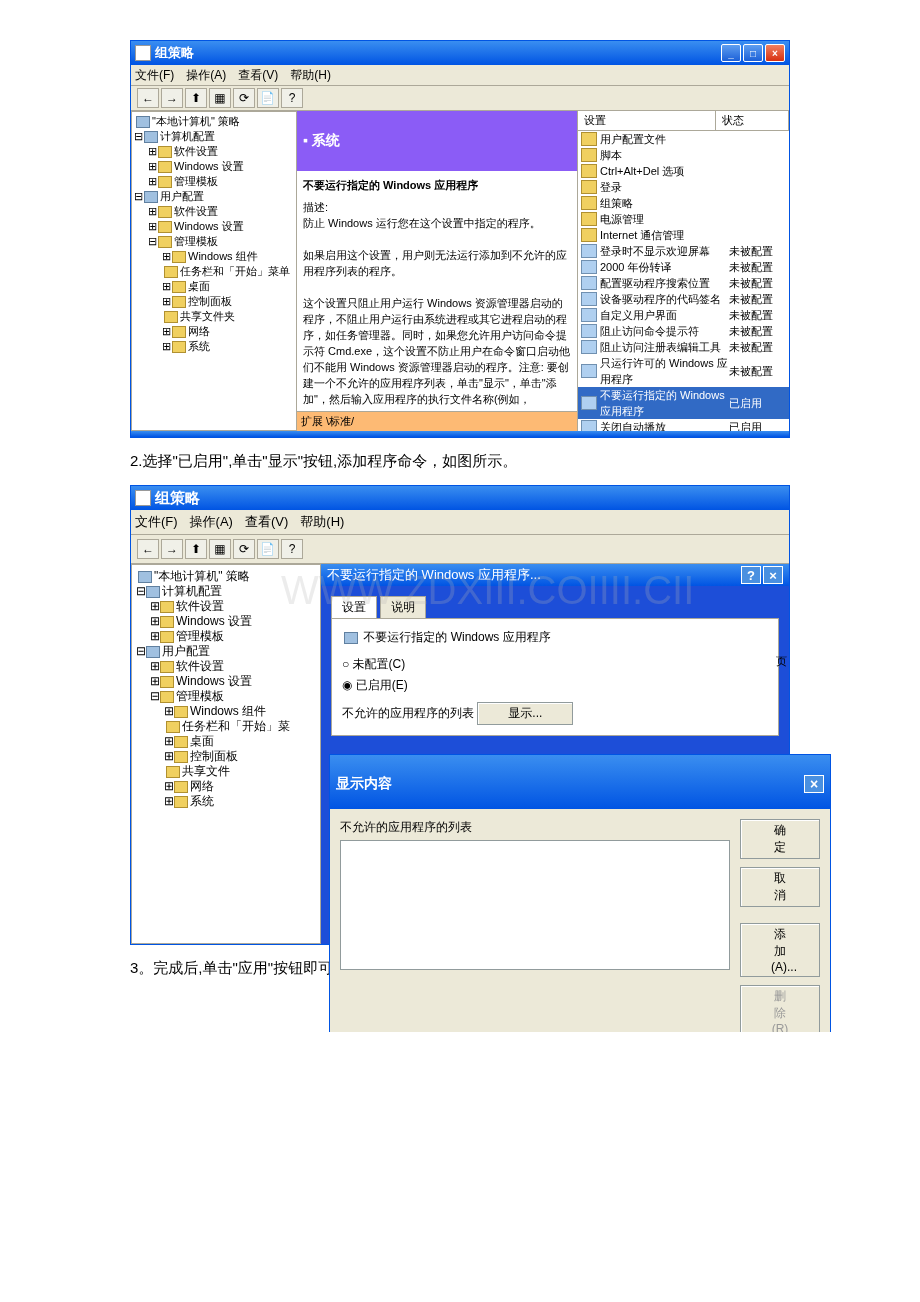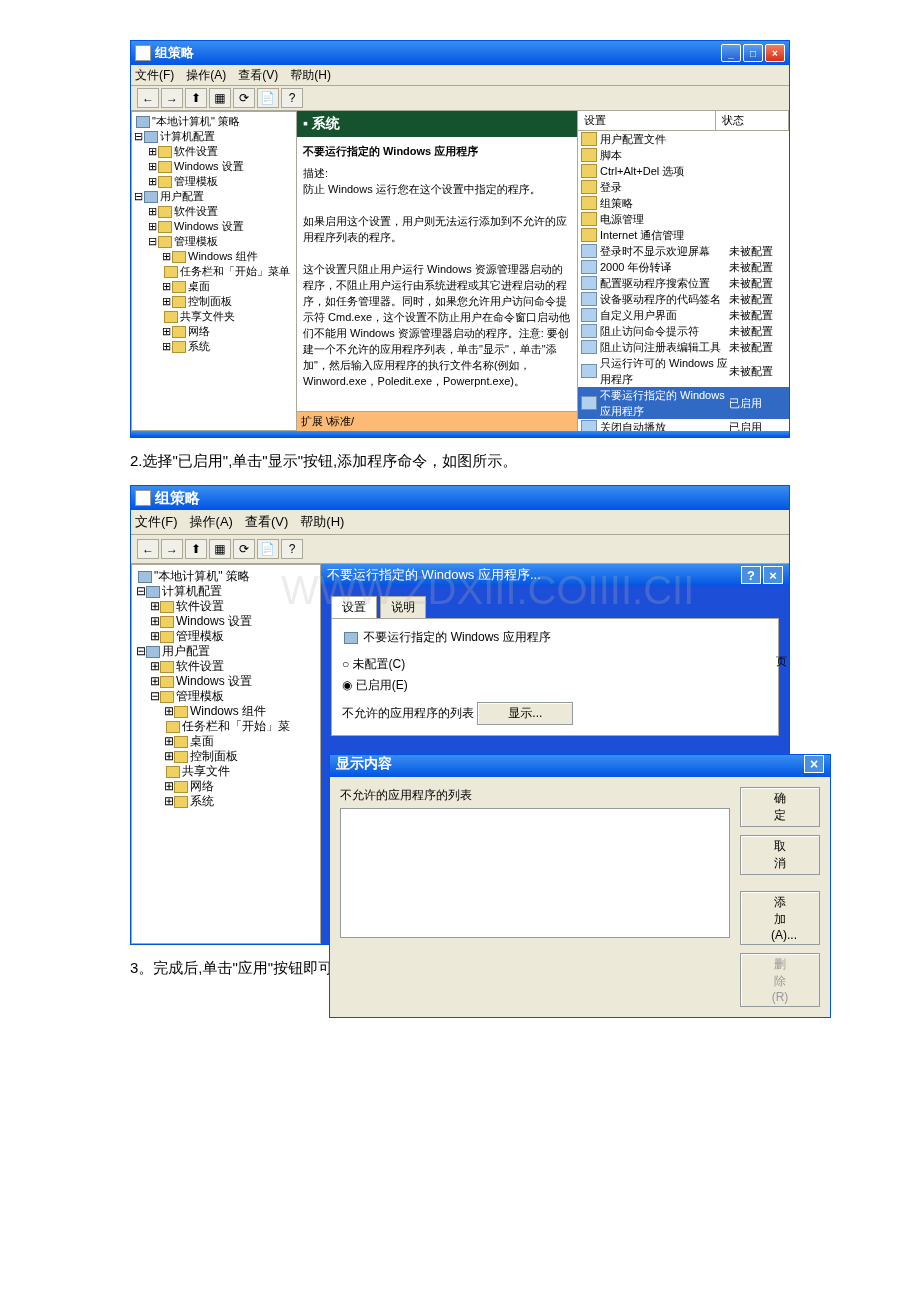--- a/index.html
+++ b/index.html
@@ -15,21 +15,21 @@
 .menubar span{margin-right:12px;cursor:pointer}
 .toolbar{height:24px;background:#ece9d8;display:flex;align-items:center;padding:0 6px;border-bottom:1px solid #aca899}
 .tbtn{width:20px;height:18px;border:1px solid #aca899;margin-right:2px;background:#f0f0e8;display:flex;align-items:center;justify-content:center}
 .main1{display:flex;height:320px}
 .tree{width:160px;background:#fff;border:1px solid #aca899;overflow:auto;font-size:11px;padding:2px}
 .tnode{white-space:nowrap;line-height:15px}
 .ti{display:inline-block;width:8px;text-align:center;color:#000}
 .ficon{display:inline-block;width:12px;height:10px;background:#f0d060;border:1px solid #b09030;margin:0 2px;vertical-align:middle}
 .picon{display:inline-block;width:12px;height:10px;background:#a0c0e0;border:1px solid #6080a0;margin:0 2px;vertical-align:middle}
 .mid{width:280px;border-right:1px solid #aca899;display:flex;flex-direction:column}
-.midhdr{background:#14532d;color:#fff;padding:4px 6px;font-weight:bold;font-size:14px}
+.midhdr{background:#8b5cf6;color:#fff;padding:21px 6px;font-weight:bold;font-size:14px}
 .midbody{padding:6px;font-size:11px;line-height:16px;overflow:auto;flex:1;background:#fff}
 .midtitle{font-weight:bold;margin-bottom:6px}
 .right{flex:1;background:#fff;overflow:auto;position:relative}
 .rhdr{display:flex;border-bottom:1px solid #aca899;font-size:11px}
 .rhdr div{padding:2px 6px;border-right:1px solid #aca899}
 .rlist{font-size:11px}
 .ritem{display:flex;line-height:16px;align-items:center}
 .ritem .ricon{width:14px;height:12px;margin:0 3px;background:#f0d060;border:1px solid #b09030}
 .ritem .ricon.p{background:#b0d0f0;border-color:#7090b0}
 .ritem .rname{flex:1}
@@ -44,21 +44,21 @@
 .dlgtitle{height:22px;background:linear-gradient(#3a8ef0,#0054e3);color:#fff;display:flex;align-items:center;padding:0 6px;font-size:13px}
 .dlgtitle .dt{flex:1}
 .hbtn{width:18px;height:16px;background:#4a90e0;border:1px solid #fff;margin-left:2px;color:#fff;display:flex;align-items:center;justify-content:center;font-weight:bold}
 .dlgbody{padding:10px}
 .tab{display:inline-block;background:#fff;border:1px solid #aca899;border-bottom:none;padding:2px 10px;font-size:12px}
 .tab.inact{background:#ece9d8}
 .panel{border:1px solid #aca899;background:#fff;padding:10px;min-height:80px;font-size:12px}
 .radio{margin:4px 0}
 .btn{background:#ece9d8;border:1px solid #919b9c;padding:2px 30px;font-size:12px;box-shadow:inset 1px 1px #fff}
 .dlg2{position:absolute;left:8px;top:190px;width:500px;background:#ece9d8;border:1px solid #0054e3}
-.dlg2 .d2title{height:22px;background:linear-gradient(#3a8ef0,#0054e3);color:#fff;font-weight:bold;font-size:14px;display:flex;align-items:flex-start;padding:0 6px}
+.dlg2 .d2title{height:22px;background:linear-gradient(#3a8ef0,#0054e3);color:#fff;font-weight:bold;font-size:14px;display:flex;align-items:flex-end;padding:16px 6px}
 .dlg2 .d2title .dt{flex:1}
 .d2body{padding:10px;display:flex}
 .listbox{flex:1;background:#fff;border:1px solid #919b9c;height:120px;padding:4px;font-size:12px}
 .btncol{width:80px;margin-left:10px;display:flex;flex-direction:column;gap:8px}
 .footer{height:6px;background:linear-gradient(#3a8ef0,#0054e3)}
 .wm{position:absolute;font-size:40px;color:rgba(180,180,180,0.25);pointer-events:none;font-family:Arial}
 </style>
 </head>
 <body>
 

